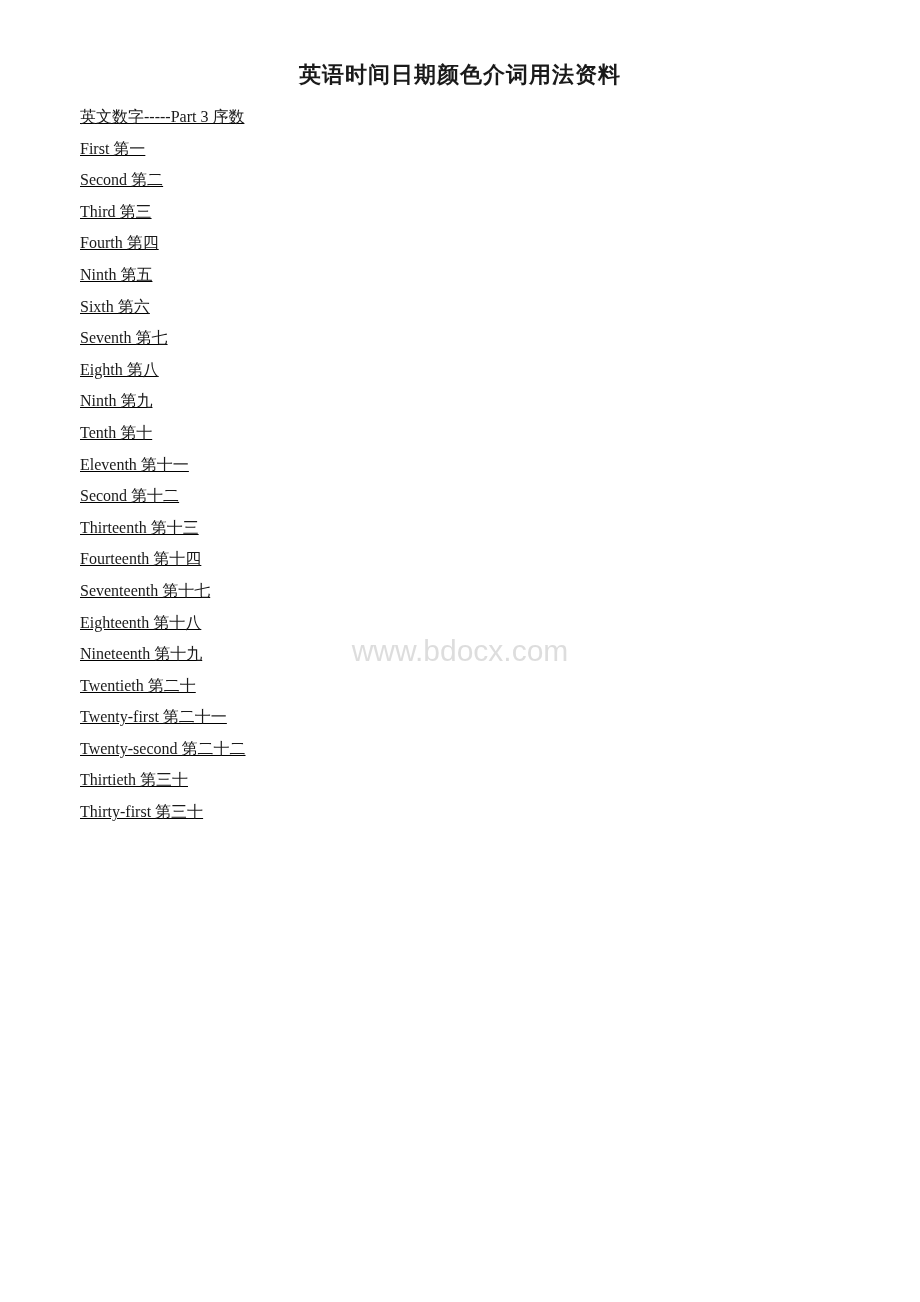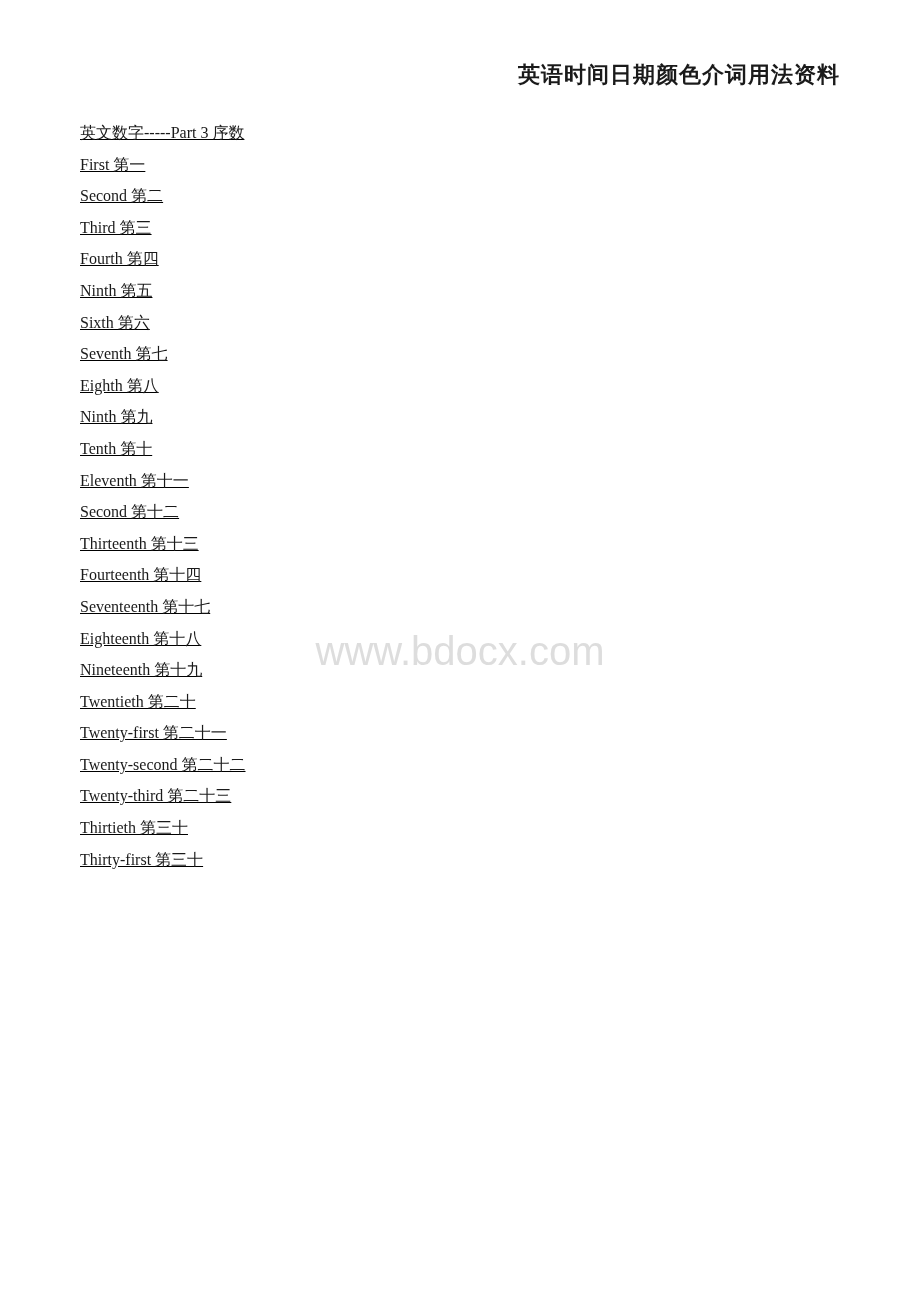--- a/index.html
+++ b/index.html
@@ -11,24 +11,24 @@
     body {
       background-color: #ffffff;
       font-family: "SimSun", "宋体", serif;
       width: 920px;
       min-height: 1302px;
       padding: 60px 80px;
       position: relative;
     }
 
     .page-title {
-      text-align: right;
+      text-align: center;
       font-size: 22px;
       font-weight: bold;
-      margin-bottom: 28px;
+      margin-bottom: 12px;
       color: #1a1a1a;
       letter-spacing: 1px;
     }
 
     .content-list {
       list-style: none;
       padding: 0;
       text-decoration: underline;
     }
 
@@ -37,21 +37,21 @@
       color: #1a1a1a;
       line-height: 1.85;
       margin-bottom: 2px;
     }
 
     .watermark {
       position: fixed;
       top: 50%;
       left: 50%;
       transform: translate(-50%, -50%);
-      font-size: 40px;
+      font-size: 30px;
       color: rgba(180, 180, 180, 0.45);
       white-space: nowrap;
       pointer-events: none;
       z-index: 999;
       font-family: Arial, sans-serif;
       font-weight: normal;
     }
   </style>
 </head>
 <body>
@@ -75,16 +75,15 @@
     <li>Eleventh 第十一</li>
     <li>Second 第十二</li>
     <li>Thirteenth 第十三</li>
     <li>Fourteenth 第十四</li>
     <li>Seventeenth 第十七</li>
     <li>Eighteenth 第十八</li>
     <li>Nineteenth 第十九</li>
     <li>Twentieth 第二十</li>
     <li>Twenty-first 第二十一</li>
     <li>Twenty-second 第二十二</li>
-    <li>Twenty-third 第二十三</li>
     <li>Thirtieth 第三十</li>
     <li>Thirty-first 第三十</li>
   </ul>
 
 </body></html>

